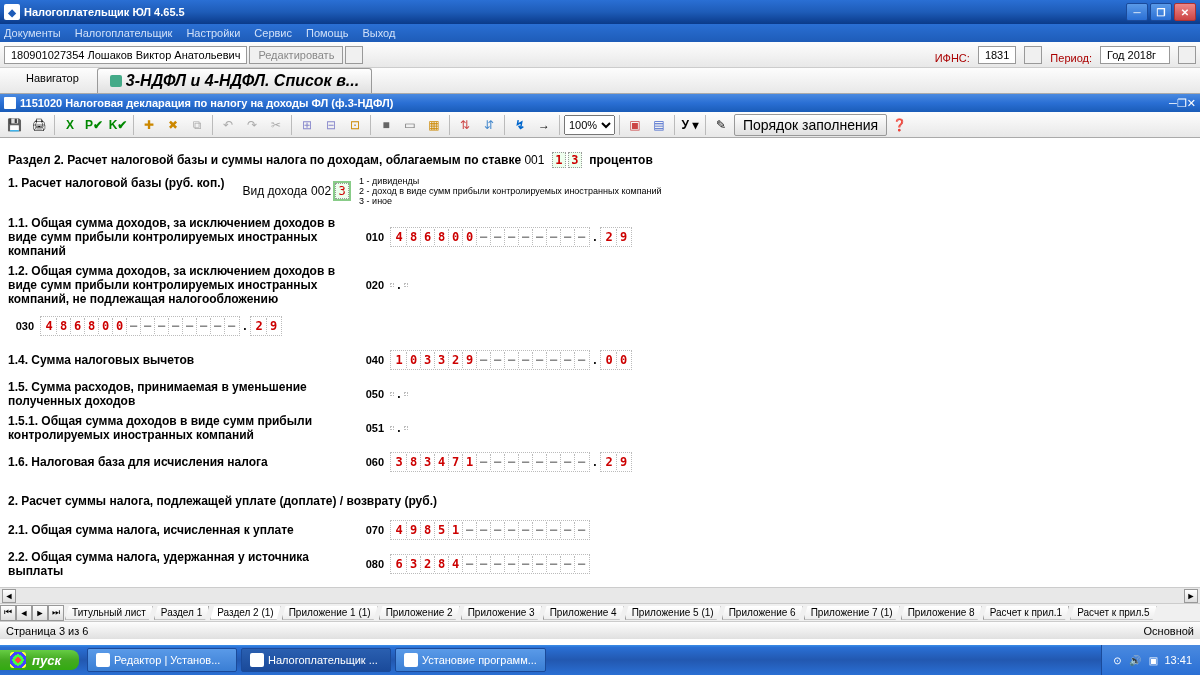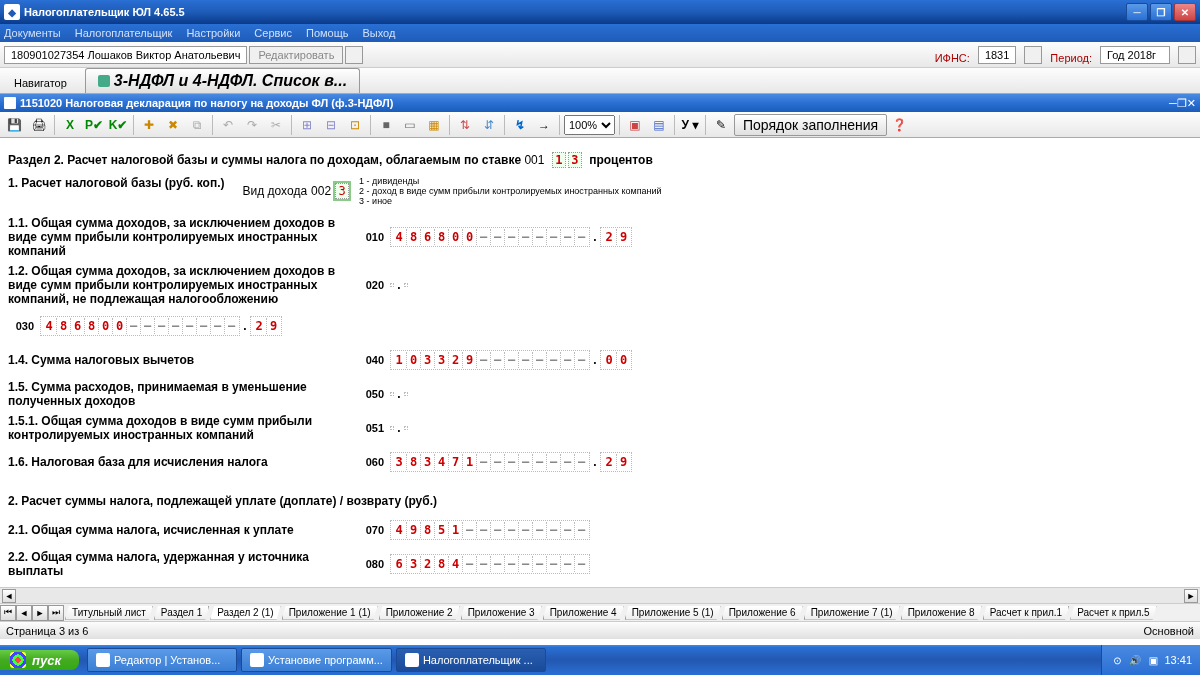--- a/index.html
+++ b/index.html
@@ -19,21 +19,21 @@
   
   .infobar { background: linear-gradient(#fdfdfd,#e8e8e8); border-bottom: 1px solid #ccc; height: 26px; display: flex; align-items: center; padding: 2px 4px; font-size: 11px; }
   .infobar .taxpayer { border: 1px solid #999; background: #fff; padding: 2px 6px; margin-right: 2px; }
   .infobar .edit-btn { border: 1px solid #999; background: #f0f0f0; padding: 2px 8px; color: #888; margin-right: 2px; cursor: pointer; }
   .infobar .sq-btn { border: 1px solid #999; background: #f0f0f0; width: 18px; height: 18px; display: inline-block; cursor: pointer; }
   .infobar .right { margin-left: auto; display: flex; align-items: flex-end; gap: 8px; }
   .infobar .label { color: #a00; font-size: 11px; }
   .infobar .val { border: 1px solid #999; background: #fff; padding: 2px 6px; min-width: 36px; display: inline-block; }
   
   
-  .tabbar { background: linear-gradient(#fdfdfd,#e8e8e8); height: 26px; display: flex; align-items: flex-end; padding: 0 4px; border-bottom: 1px solid #aaa; }
+  .tabbar { background: linear-gradient(#fdfdfd,#e8e8e8); height: 26px; display: flex; align-items: flex-start; padding: 0 16px; border-bottom: 1px solid #aaa; }
   .tabbar .nav-label { padding: 4px 18px 4px 10px; font-size: 11px; }
   .tabbar .tab { background: linear-gradient(#fff,#e0e0e0); border: 1px solid #999; border-bottom: none; border-radius: 3px 3px 0 0; padding: 3px 12px; font-weight: bold; font-style: italic; font-size: 16px; cursor: pointer; display: flex; align-items: center; gap: 4px; }
   .tabbar .tab-icon { width: 12px; height: 12px; background: #4a8; border-radius: 2px; }
   
   
   .doctitle { background: linear-gradient(to bottom,#4a8ae0,#2a6fd4,#1a5cb8); color: #fff; height: 18px; display: flex; align-items: center; padding: 0 4px; font-size: 11px; }
   .doctitle .doc-icon { width: 12px; height: 12px; background: #fff; margin-right: 4px; border-radius: 1px; }
   .doctitle .doc-text { flex: 1; font-weight: bold; }
   
   
@@ -441,27 +441,27 @@
 <div class="taskbar">
   <div class="start">
     <span class="start-icon"></span>
     <span>пуск</span>
   </div>
   <div id="tasks" style="display:flex;margin-left:6px">
       <div class="task">
         <span class="task-icon"></span>
         <span>Редактор | Установ...</span>
       </div>
+      <div class="task active">
+        <span class="task-icon"></span>
+        <span>Налогоплательщик ...</span>
+      </div>
       <div class="task">
         <span class="task-icon"></span>
         <span>Установие программ...</span>
-      </div>
-      <div class="task active">
-        <span class="task-icon"></span>
-        <span>Налогоплательщик ...</span>
       </div>
     </div>
   <div class="tray">
     <span class="tray-icon">⊙</span>
     <span class="tray-icon">🔊</span>
     <span class="tray-icon">▣</span>
     <span>13:41</span>
   </div>
 </div>
 

